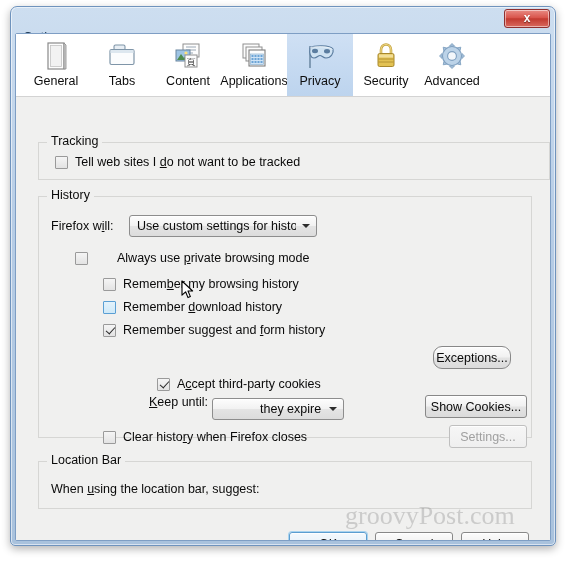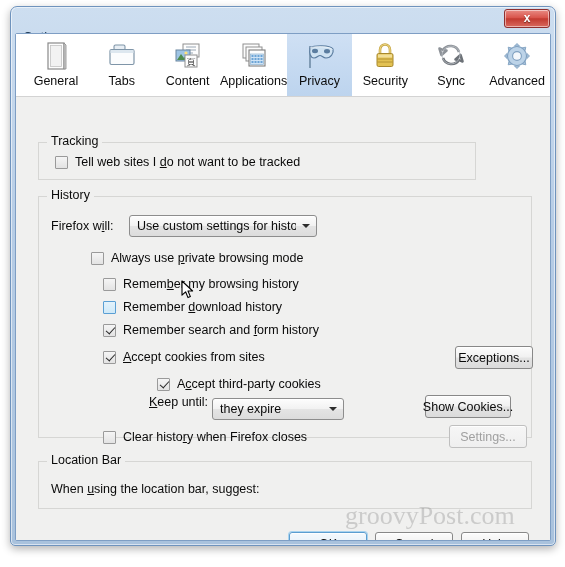--- a/index.html
+++ b/index.html
@@ -346,30 +346,20 @@
               <path d="M8 13 L8 9 C8 5.5, 10.5 3.5, 13 3.5 C15.5 3.5, 18 5.5, 18 9 L18 13" fill="none" stroke="#efd98b" stroke-width="1.1"></path>
               <rect x="5" y="12.5" width="16" height="13" rx="1.6" fill="#e3c253" stroke="#a8882c" stroke-width="1"></rect>
               <rect x="6" y="13.5" width="14" height="3" fill="#f3e3a6" opacity="0.85"></rect>
               <line x1="5.5" y1="18" x2="20.5" y2="18" stroke="#a8882c" stroke-width="0.8"></line>
               <line x1="5.5" y1="21" x2="20.5" y2="21" stroke="#a8882c" stroke-width="0.8"></line>
             </svg>
           </div>
           <div class="label">Security</div>
         </div>
 
-        <div class="tab">
-          <div class="icon">
-            <svg width="28" height="30" viewBox="0 0 28 30">
-              <path d="M22 11 A9 9 0 0 0 6 9 L9.5 9.5 L4.5 14 L2.5 7.5 L5 8.6" fill="none" stroke="#8d9298" stroke-width="2.6" stroke-linejoin="round"></path>
-              <path d="M6 17 A9 9 0 0 0 22 19 L18.5 18.5 L23.5 14 L25.5 20.5 L23 19.4" fill="none" stroke="#6d7278" stroke-width="2.6" stroke-linejoin="round"></path>
-              <circle cx="14" cy="14" r="9" fill="none" stroke="#b9bec4" stroke-width="0.8"></circle>
-            </svg>
-          </div>
-          <div class="label">Sync</div>
-        </div>
 
         <div class="tab">
           <div class="icon">
             <svg width="30" height="30" viewBox="0 0 30 30">
               <g fill="#a9c3dd" stroke="#7fa0c0" stroke-width="0.9">
                 <path d="M15 2.5 L17.6 5.2 L12.4 5.2 Z"></path>
                 <path d="M27.5 15 L24.8 17.6 L24.8 12.4 Z"></path>
                 <path d="M15 27.5 L12.4 24.8 L17.6 24.8 Z"></path>
                 <path d="M2.5 15 L5.2 12.4 L5.2 17.6 Z"></path>
                 <path d="M23.8 6.2 L23 9.8 L19.4 7 Z"></path>
@@ -379,88 +369,84 @@
               </g>
               <circle cx="15" cy="15" r="9.5" fill="#bcd3e8" stroke="#7fa0c0" stroke-width="1.1"></circle>
               <circle cx="15" cy="15" r="4.4" fill="#f3f7fb" stroke="#7fa0c0" stroke-width="1.1"></circle>
             </svg>
           </div>
           <div class="label">Advanced</div>
         </div>
 
       </div>
 
-      <div class="groupbox" style="left:22px; top:108px; width:438px; height:38px;">
+      <div class="groupbox" style="left:22px; top:108px; width:512px; height:38px;">
         <div class="legend">Tracking</div>
 
         <div class="cbrow" style="left:16px; top:12px;">
           <span class="cbox"></span>
           <span class="cblabel"><span>Tell web sites I </span><span class="u">d</span><span>o not want to be tracked</span></span>
         </div>
       </div>
 
       <div class="groupbox" style="left:22px; top:162px; width:494px; height:242px;">
         <div class="legend">History</div>
 
         <div class="plainlabel" style="left:12px; top:22px;"><span>Firefox w</span><span class="u">i</span><span>ll:</span></div>
 
         <div class="dropdown" style="left:90px; top:18px; width:188px;">
           <span class="dd-text">Use custom settings for history</span>
           <span class="dd-arrow">
               <i></i>
             </span>
         </div>
 
-        <div class="cbrow" style="left:52px; top:54px;">
+        <div class="cbrow" style="left:36px; top:54px;gap:22px;">
           <span class="cbox"></span>
           <span class="cblabel"><span>Always use </span><span class="u">p</span><span>rivate browsing mode</span></span>
         </div>
 
         <div class="cbrow" style="left:64px; top:80px;">
           <span class="cbox"></span>
           <span class="cblabel"><span>Remem</span><span class="u">b</span><span>er my browsing history</span></span>
         </div>
 
         <div class="cbrow" style="left:64px; top:103px;">
           <span class="cbox hover"></span>
           <span class="cblabel"><span>Remember </span><span class="u">d</span><span>ownload history</span></span>
         </div>
 
         <div class="cbrow" style="left:64px; top:126px;">
           <span class="cbox checked"></span>
-          <span class="cblabel"><span>Remember search and </span><span class="u">f</span><span>orm history</span></span>
-        </div>
-
-        <div class="cbrow" style="left:64px; top:153px;">
-          <span class="cbox checked"></span>
-          <span class="cblabel"><span></span><span class="u">A</span><span>ccept cookies from sites</span></span>
-        </div>
+          <span class="cblabel"><span>Remember suggest and </span><span class="u">f</span><span>orm history</span></span>
+        </div>
+
 
         <div class="cbrow" style="left:86px; top:180px;margin-left:32px;">
           <span class="cbox checked"></span>
           <span class="cblabel"><span>A</span><span class="u">c</span><span>cept third-party cookies</span></span>
         </div>
 
         <div class="plainlabel" style="left:110px; top:198px;"><span></span><span class="u">K</span><span>eep until:</span></div>
 
-        <div class="dropdown" style="left:173px; top:201px; width:132px;">
+        <div class="dropdown" style="left:173px; top:201px; width:132px;padding-left:40px;">
           <span class="dd-text">they expire</span>
           <span class="dd-arrow">
               <i></i>
             </span>
         </div>
 
         <div class="cbrow" style="left:64px; top:233px;">
           <span class="cbox"></span>
           <span class="cblabel"><span>Clear histo</span><span class="u">r</span><span>y when Firefox closes</span></span>
         </div>
 
-        <div class="pushbtn" style="left:416px; top:149px; width:78px;">Exceptions...</div>
-
-        <div class="pushbtn" style="left:386px; top:198px; width:86px;">Show Cookies...</div>
+        <div class="pushbtn" style="left:394px; top:149px; width:78px;border-radius:9px;">Exceptions...</div>
+
+        <div class="pushbtn" style="left:386px; top:198px; width:102px;">Show Cookies...</div>
 
         <div class="pushbtn disabled" style="left:410px; top:228px; width:78px;">Settings...</div>
       </div>
 
       <div class="groupbox" style="left:22px; top:427px; width:494px; height:48px;">
         <div class="legend">Location Bar</div>
 
         <div class="plainlabel" style="left:12px; top:20px;"><span>When </span><span class="u">u</span><span>sing the location bar, suggest:</span></div>
 
       </div>

